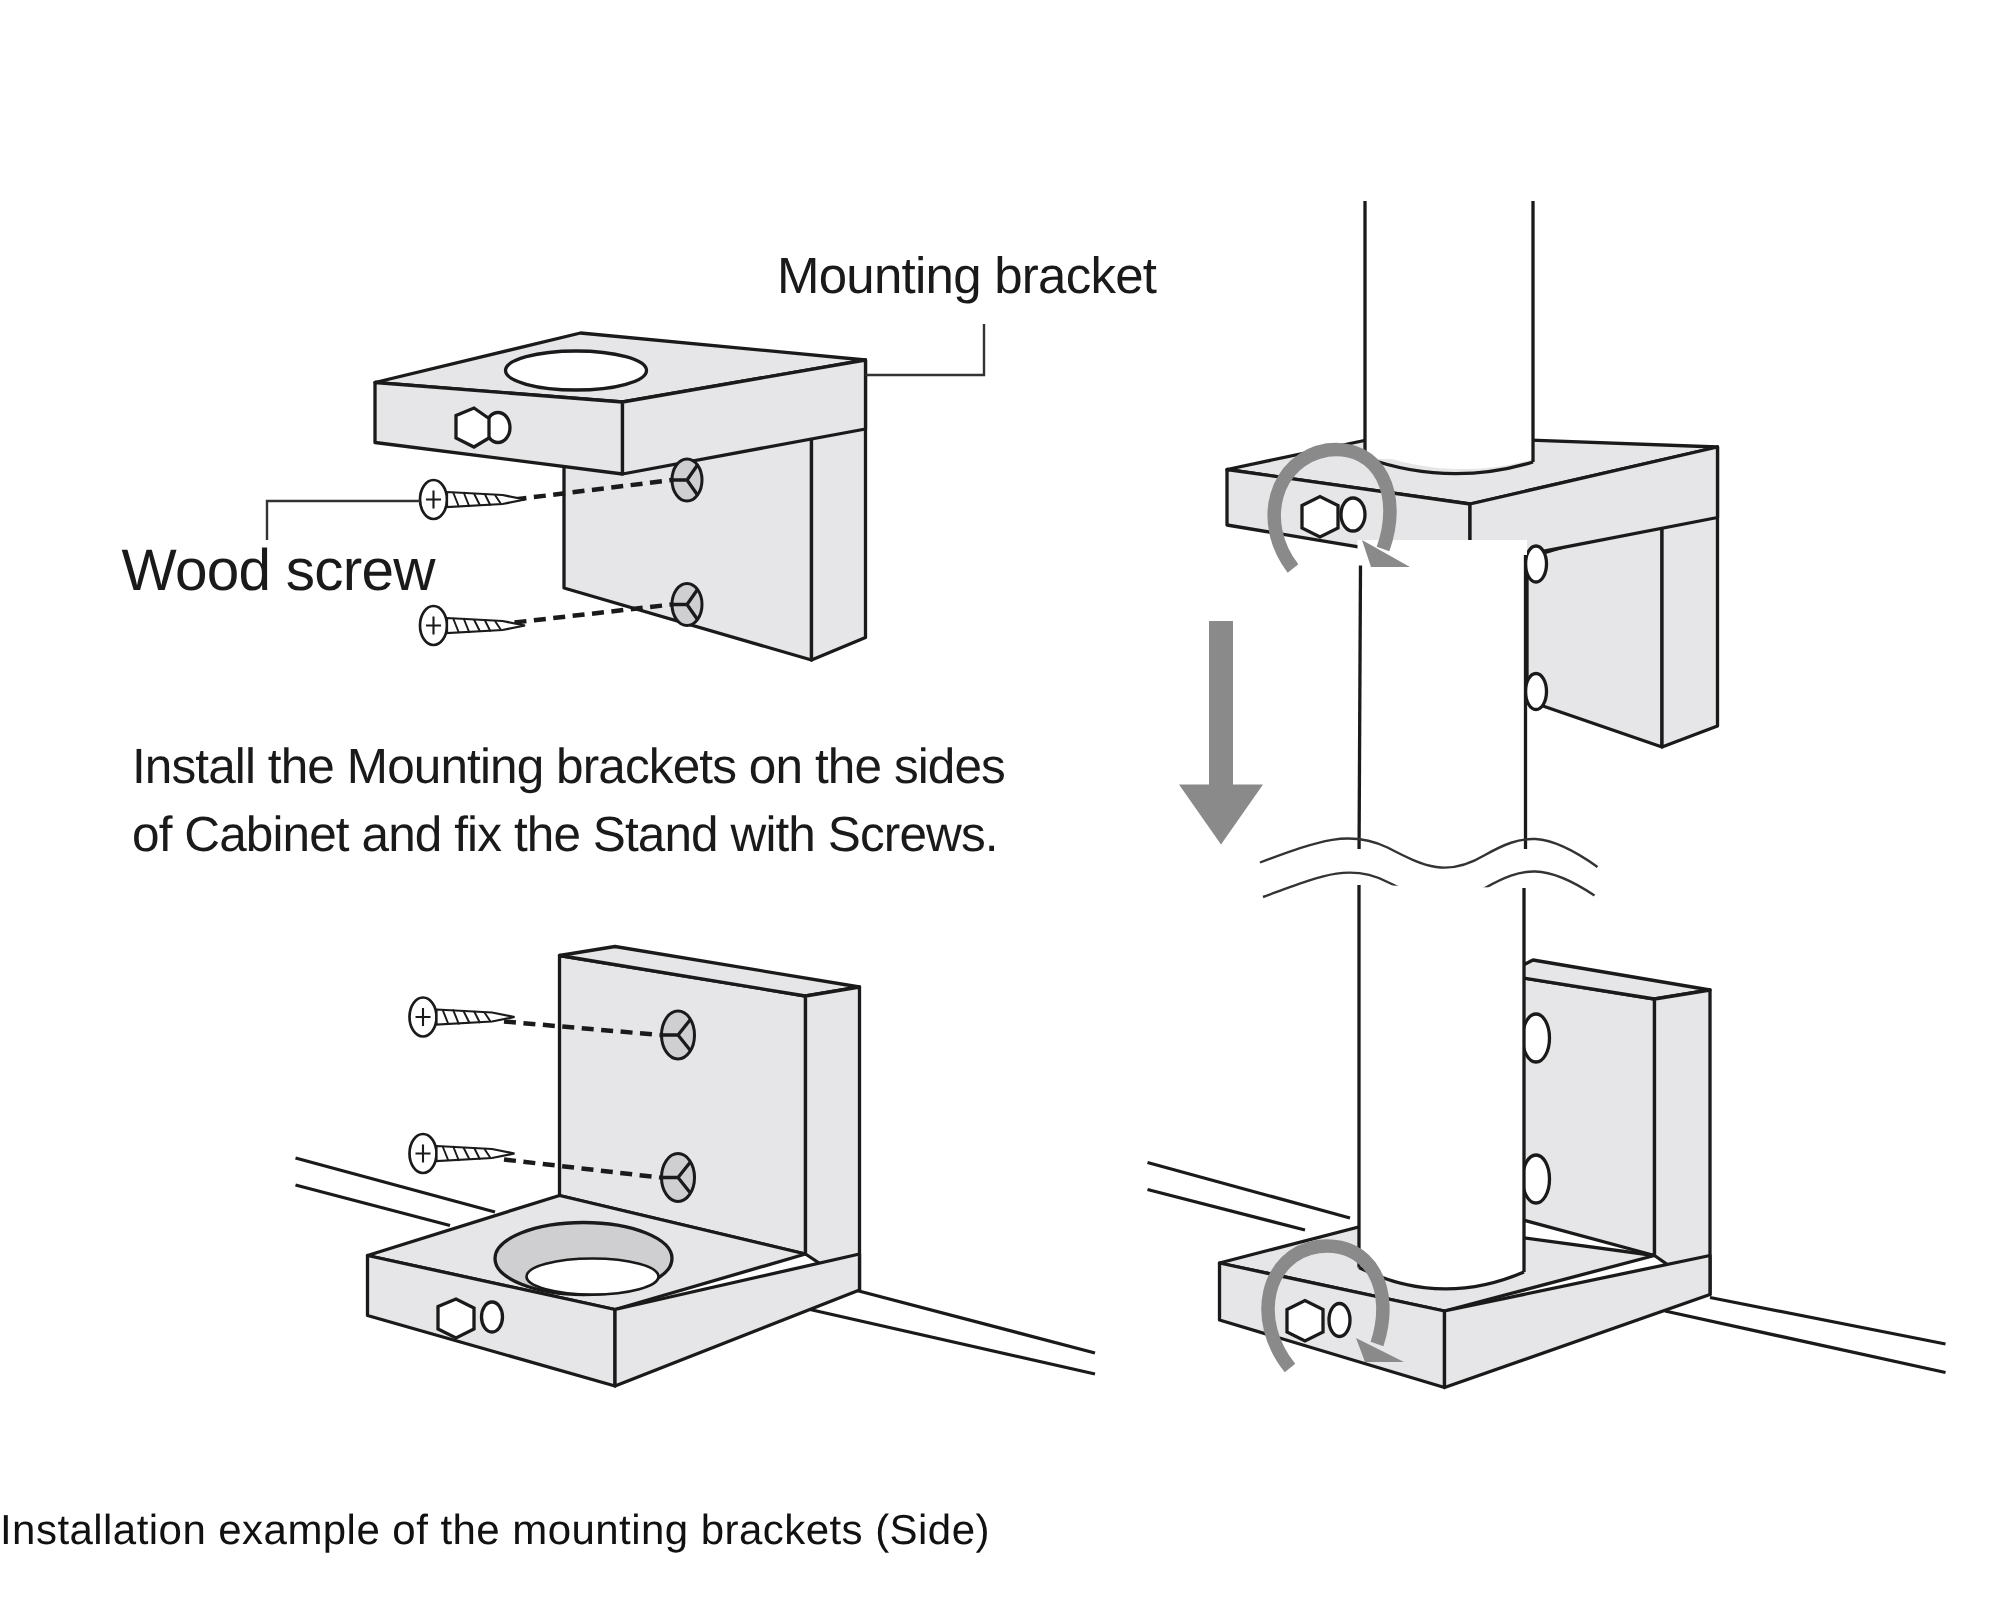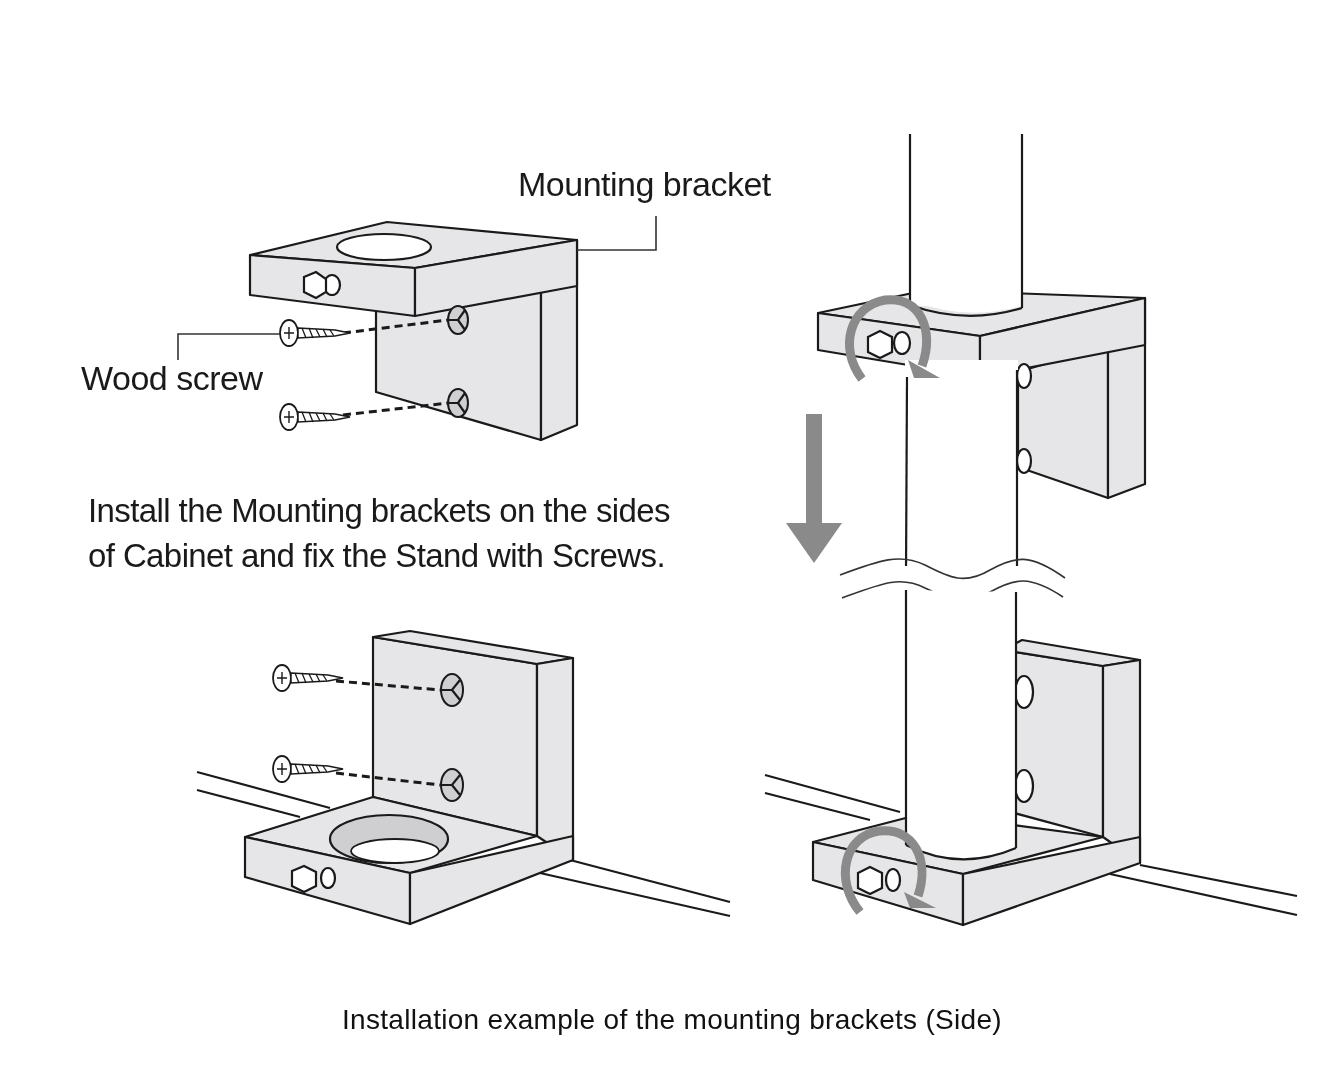--- a/index.html
+++ b/index.html
@@ -1,22 +1,22 @@
 <!DOCTYPE html>
 <html><head>
 <meta charset="utf-8">
 <style>
   html, body { margin: 0; padding: 0; background: #ffffff; }
   body { width: 1344px; height: 1074px; position: relative; overflow: hidden; font-family: "Liberation Sans", sans-serif; }
   #stage { position: absolute; left: 0; top: 0; width: 1344px; height: 1074px; }
   .label { position: absolute; color: #1a1a1a; font-family: "Liberation Sans", sans-serif; white-space: nowrap; }
   .lbl-bracket { left: 518px; top: 165px; font-size: 34px; letter-spacing: -0.5px; }
-  .lbl-screw { left: 81px; top: 359px; font-size: 34px; letter-spacing: -0.5px; text-align: right; }
+  .lbl-screw { left: 81px; top: 359px; font-size: 39px; letter-spacing: -0.5px; text-align: right; }
   .instr { left: 88px; top: 488px; font-size: 33px; line-height: 45px; letter-spacing: -0.6px; }
-  .caption { left: 0; width: 1344px; top: 1004px; text-align: center; font-size: 28px; color: #111; letter-spacing: 0.3px; }
+  .caption { left: 0; width: 1344px; top: 1004px; font-size: 28px; color: #111; letter-spacing: 0.3px; }
   svg .ol { stroke: #1a1a1a; stroke-width: 2.2; stroke-linejoin: round; fill: #e6e6e8; }
   svg .ln { stroke: #1a1a1a; stroke-width: 2.2; fill: none; }
   svg .thin { stroke: #333; stroke-width: 1.6; fill: none; }
   svg .white { fill: #ffffff; stroke: #1a1a1a; stroke-width: 2.2; }
   svg .dash { stroke: #1a1a1a; stroke-width: 3; stroke-dasharray: 8 5; fill: none; }
   svg .arrow { fill: #8a8a8a; }
   svg .rot { stroke: #8a8a8a; stroke-width: 9; fill: none; }
   svg .hole { fill: #cfcfd2; stroke: #1a1a1a; stroke-width: 2; }
 </style>
 </head>

